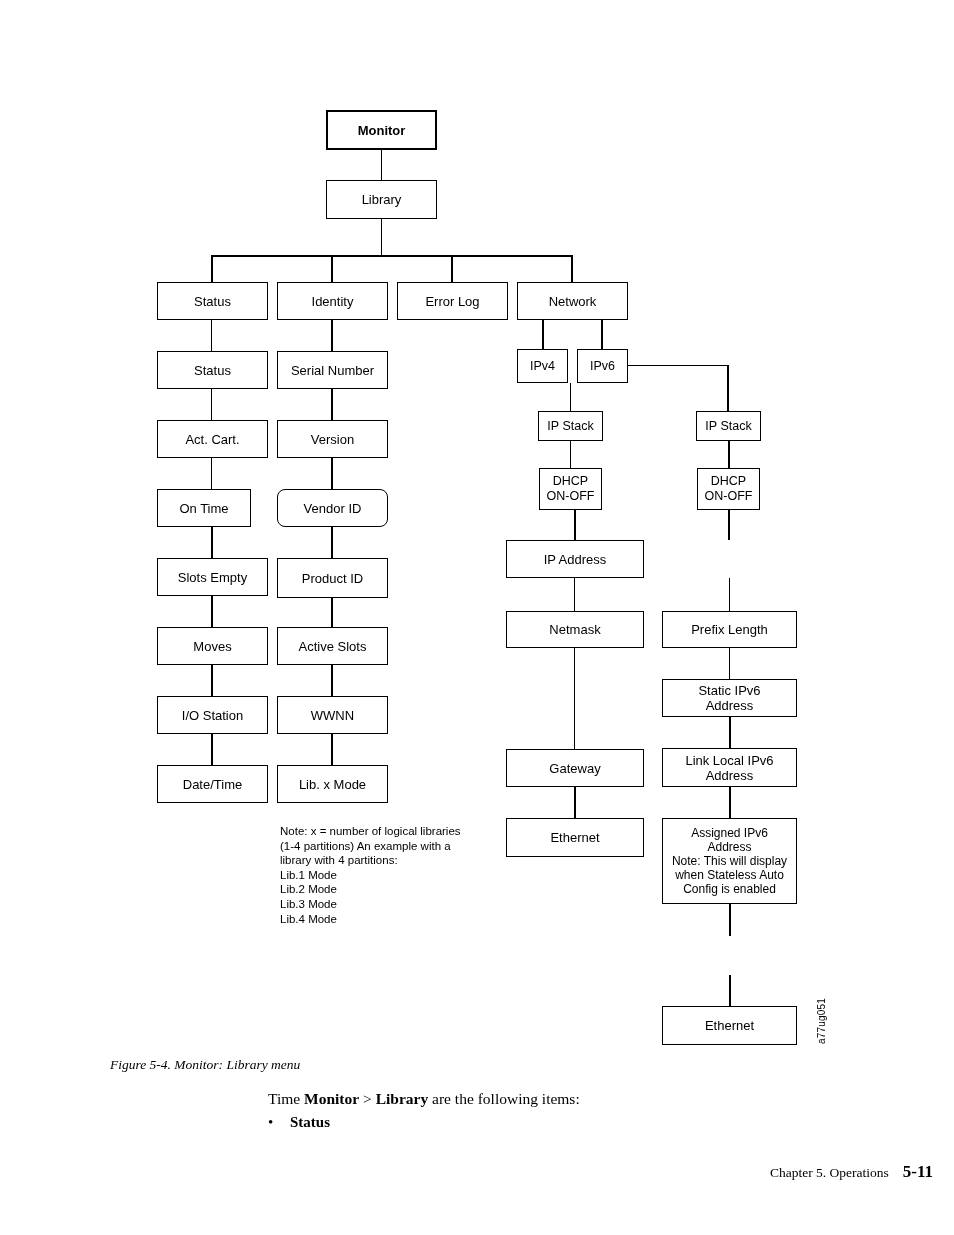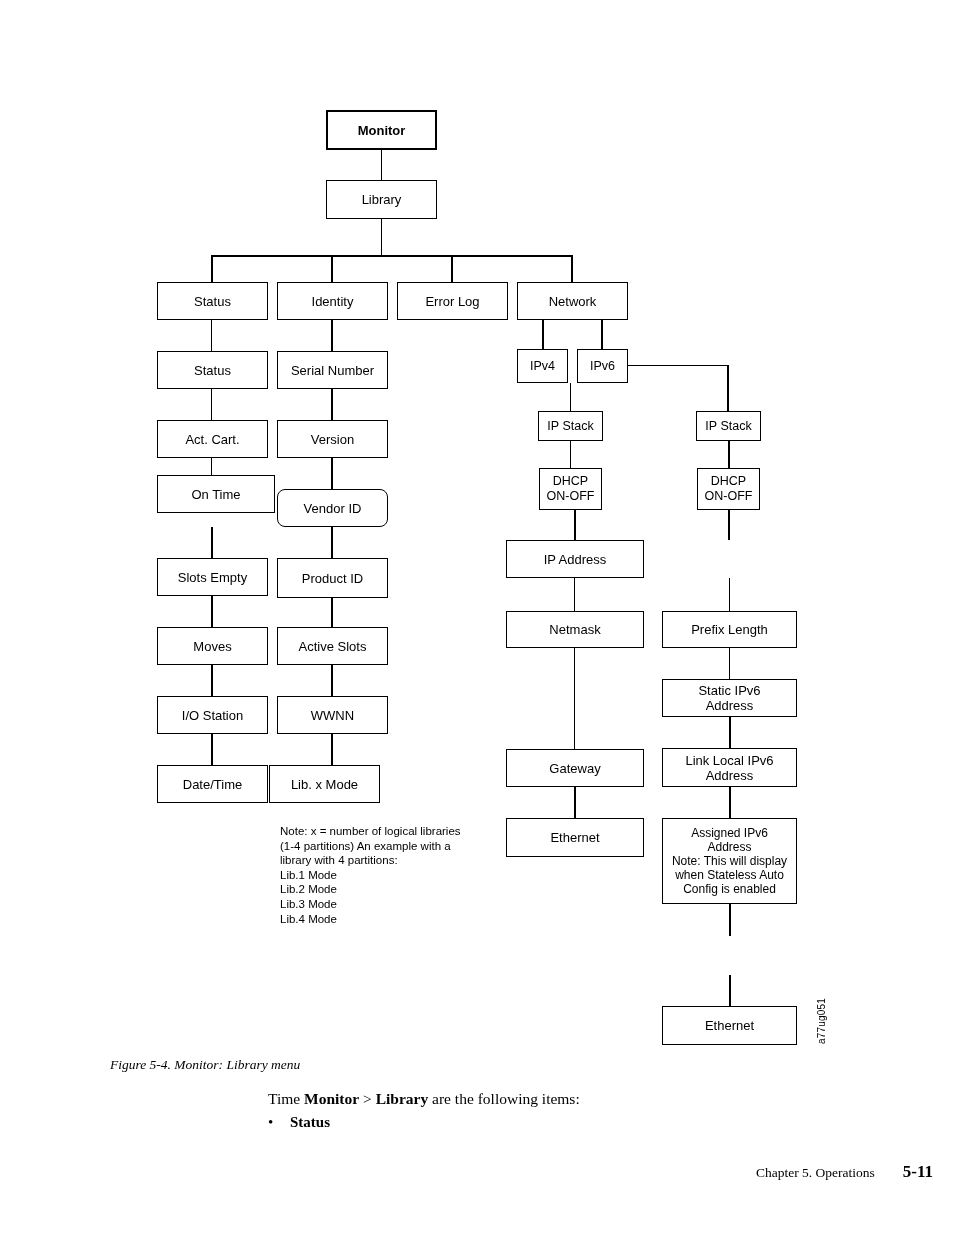--- a/index.html
+++ b/index.html
@@ -130,21 +130,21 @@
   }
   .bullet-label { font-weight: bold; }
 
   
   .footer {
     position: absolute;
     right: 65px;
     top: 1162px;
     display: flex;
     align-items: baseline;
-    gap: 28px;
+    gap: 14px;
     font-family: "Liberation Serif", serif;
     margin-left: 48px;
   }
   .footer-chapter {
     font-size: 13.5px;
     color: #000000;
   }
   .footer-page {
     font-size: 17px;
     font-weight: bold;
@@ -209,33 +209,33 @@
 
   <div class="box" style="left:326px; top:180px; width:111px; height:39px;">Library</div>
 
   <div class="box" style="left:157px; top:282px; width:111px; height:38px;">Status</div>
   <div class="box" style="left:277px; top:282px; width:111px; height:38px;">Identity</div>
   <div class="box" style="left:397px; top:282px; width:111px; height:38px;">Error Log</div>
   <div class="box" style="left:517px; top:282px; width:111px; height:38px;">Network</div>
 
   <div class="box" style="left:157px; top:351px; width:111px; height:38px;">Status</div>
   <div class="box" style="left:157px; top:420px; width:111px; height:38px;">Act. Cart.</div>
-  <div class="box" style="left:157px; top:475px; width:118px; height:38px;">On Time</div>
+  <div class="box" style="left:157px; top:489px; width:94px; height:38px;">On Time</div>
   <div class="box" style="left:157px; top:558px; width:111px; height:38px;">Slots Empty</div>
   <div class="box" style="left:157px; top:627px; width:111px; height:38px;">Moves</div>
   <div class="box" style="left:157px; top:696px; width:111px; height:38px;">I/O Station</div>
   <div class="box" style="left:157px; top:765px; width:111px; height:38px;">Date/Time</div>
 
   <div class="box" style="left:277px; top:351px; width:111px; height:38px;">Serial Number</div>
   <div class="box" style="left:277px; top:420px; width:111px; height:38px;">Version</div>
   <div class="box" style="left:277px; top:489px; width:111px; height:38px;border-radius:8px;">Vendor ID</div>
   <div class="box" style="left:277px; top:558px; width:111px; height:40px;">Product ID</div>
   <div class="box" style="left:277px; top:627px; width:111px; height:38px;">Active Slots</div>
   <div class="box" style="left:277px; top:696px; width:111px; height:38px;">WWNN</div>
-  <div class="box" style="left:269px; top:765px; width:111px; height:38px;">Lib. x Mode</div>
+  <div class="box" style="left:277px; top:765px; width:111px; height:38px;">Lib. x Mode</div>
 
   <div class="box small" style="left:517px; top:349px; width:51px; height:34px;">IPv4</div>
   <div class="box small" style="left:577px; top:349px; width:51px; height:34px;">IPv6</div>
 
   <div class="box small" style="left:538px; top:411px; width:65px; height:30px;">IP Stack</div>
   <div class="box small" style="left:539px; top:468px; width:63px; height:42px;">DHCP
 ON-OFF</div>
   <div class="box" style="left:506px; top:540px; width:138px; height:38px;">IP Address</div>
   <div class="box" style="left:506px; top:611px; width:138px; height:37px;">Netmask</div>
   <div class="box" style="left:506px; top:749px; width:138px; height:38px;">Gateway</div>

